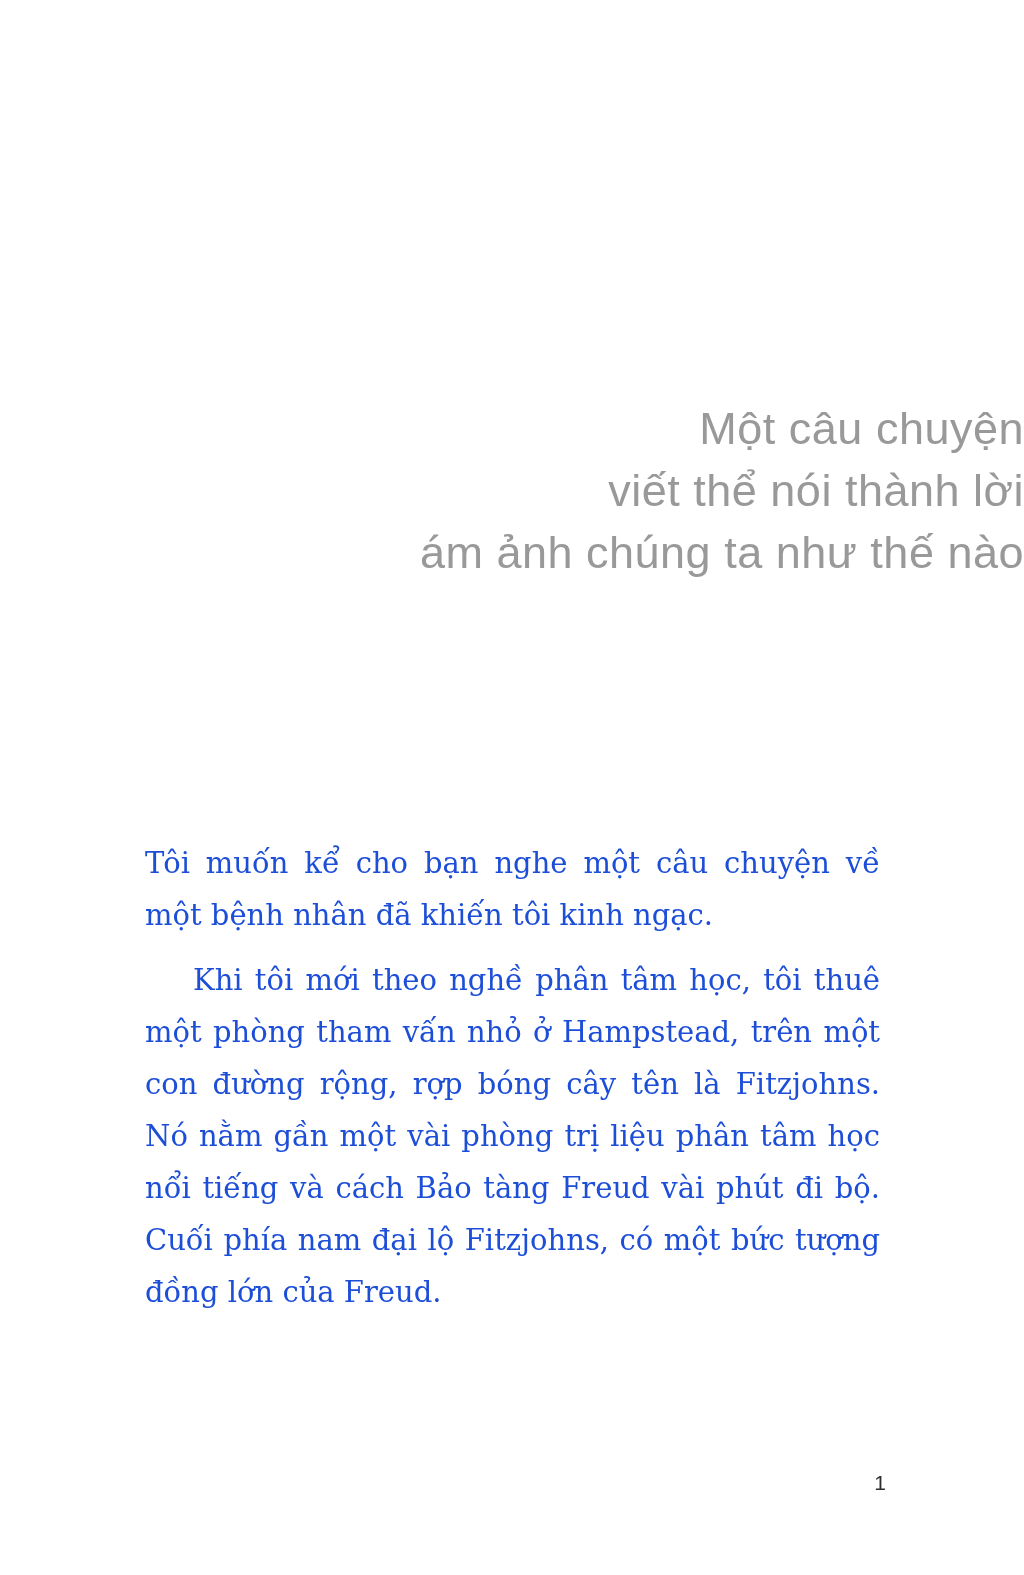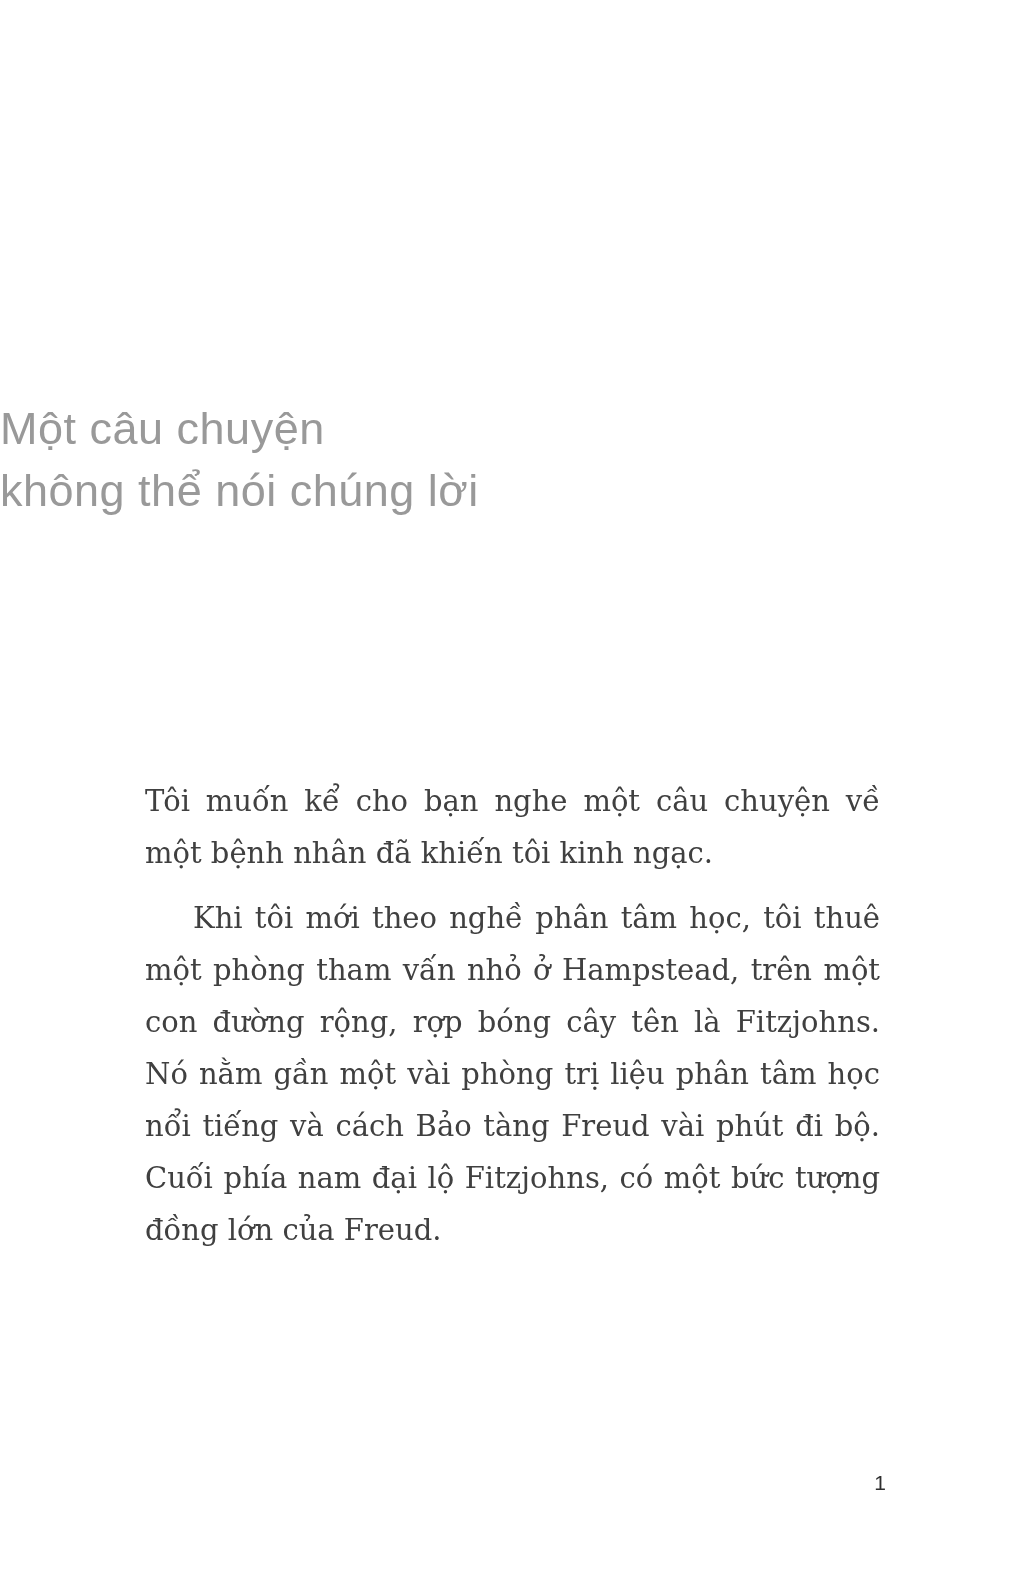--- a/index.html
+++ b/index.html
@@ -10,40 +10,40 @@
     position: relative;
     width: 1024px;
     height: 1575px;
     background: #ffffff;
     overflow: hidden;
     margin: 0 auto;
   }
 
   .chapter-title {
     padding-top: 398px;
-    text-align: left;
+    text-align: right;
     font-family: "Liberation Sans", "DejaVu Sans", sans-serif;
     font-weight: 300;
     font-size: 45px;
     line-height: 62px;
     color: #999999;
     letter-spacing: 0.5px;
   }
 
   .body-text {
     margin: 253px 144px 0 145px;
     width: 735px;
   }
 
   .body-text p {
     font-family: "DejaVu Serif", "Liberation Serif", serif;
     font-size: 29px;
     line-height: 52px;
     text-align: justify;
-    color: #404040;
+    color: #1d4ed8;
     margin-bottom: 13px;
     hyphens: none;
   }
 
   .body-text p.indent { text-indent: 48px; }
 
   .page-number {
     position: absolute;
     top: 1468px;
     right: 138px;
@@ -53,21 +53,22 @@
     color: #2f2f2f;
   }
 </style>
 </head>
 <body>
 
 <div class="page">
 
   <h1 class="chapter-title">
     <div class="title-line">Một câu chuyện</div>
-    <div class="title-line">không thể nói chúng lời</div>
+    <div class="title-line">viết thể nói thành lời</div>
+    <div class="title-line">ám ảnh chúng ta như thế nào</div>
   </h1>
 
   <article class="body-text">
     <p>Tôi muốn kể cho bạn nghe một câu chuyện về một bệnh nhân đã khiến tôi kinh ngạc.</p>
     <p class="indent">Khi tôi mới theo nghề phân tâm học, tôi thuê một phòng tham vấn nhỏ ở Hampstead, trên một con đường rộng, rợp bóng cây tên là Fitzjohns. Nó nằm gần một vài phòng trị liệu phân tâm học nổi tiếng và cách Bảo tàng Freud vài phút đi bộ. Cuối phía nam đại lộ Fitzjohns, có một bức tượng đồng lớn của Freud.</p>
   </article>
 
   <div class="page-number">1</div>
 
 </div>

